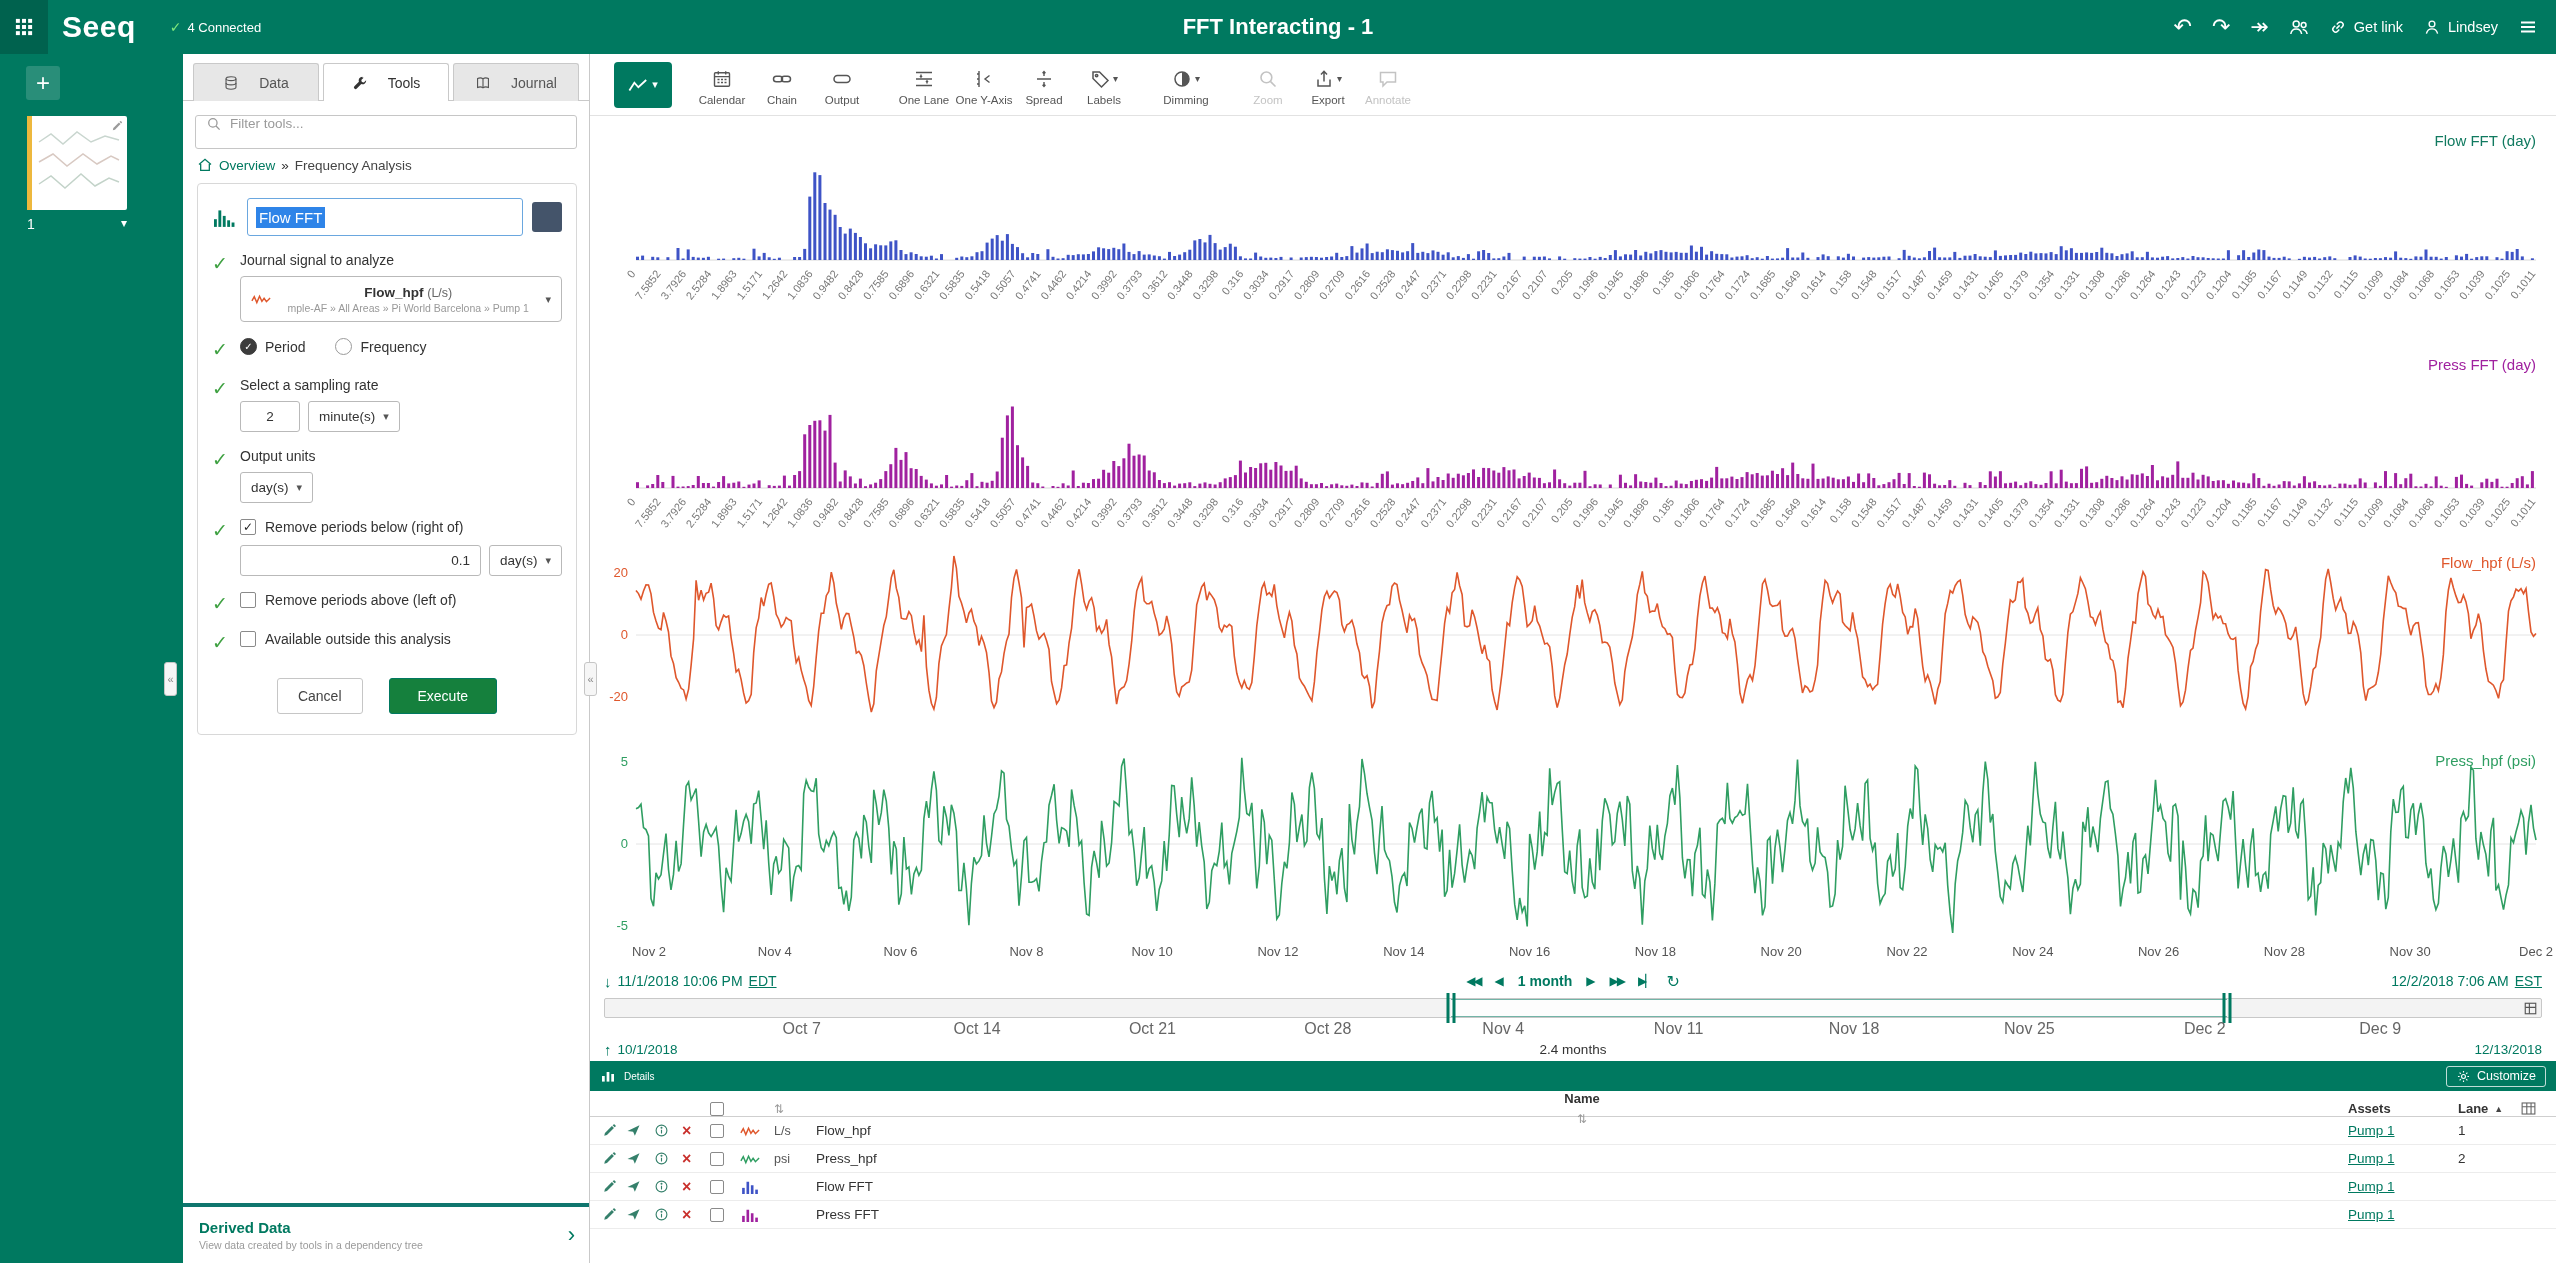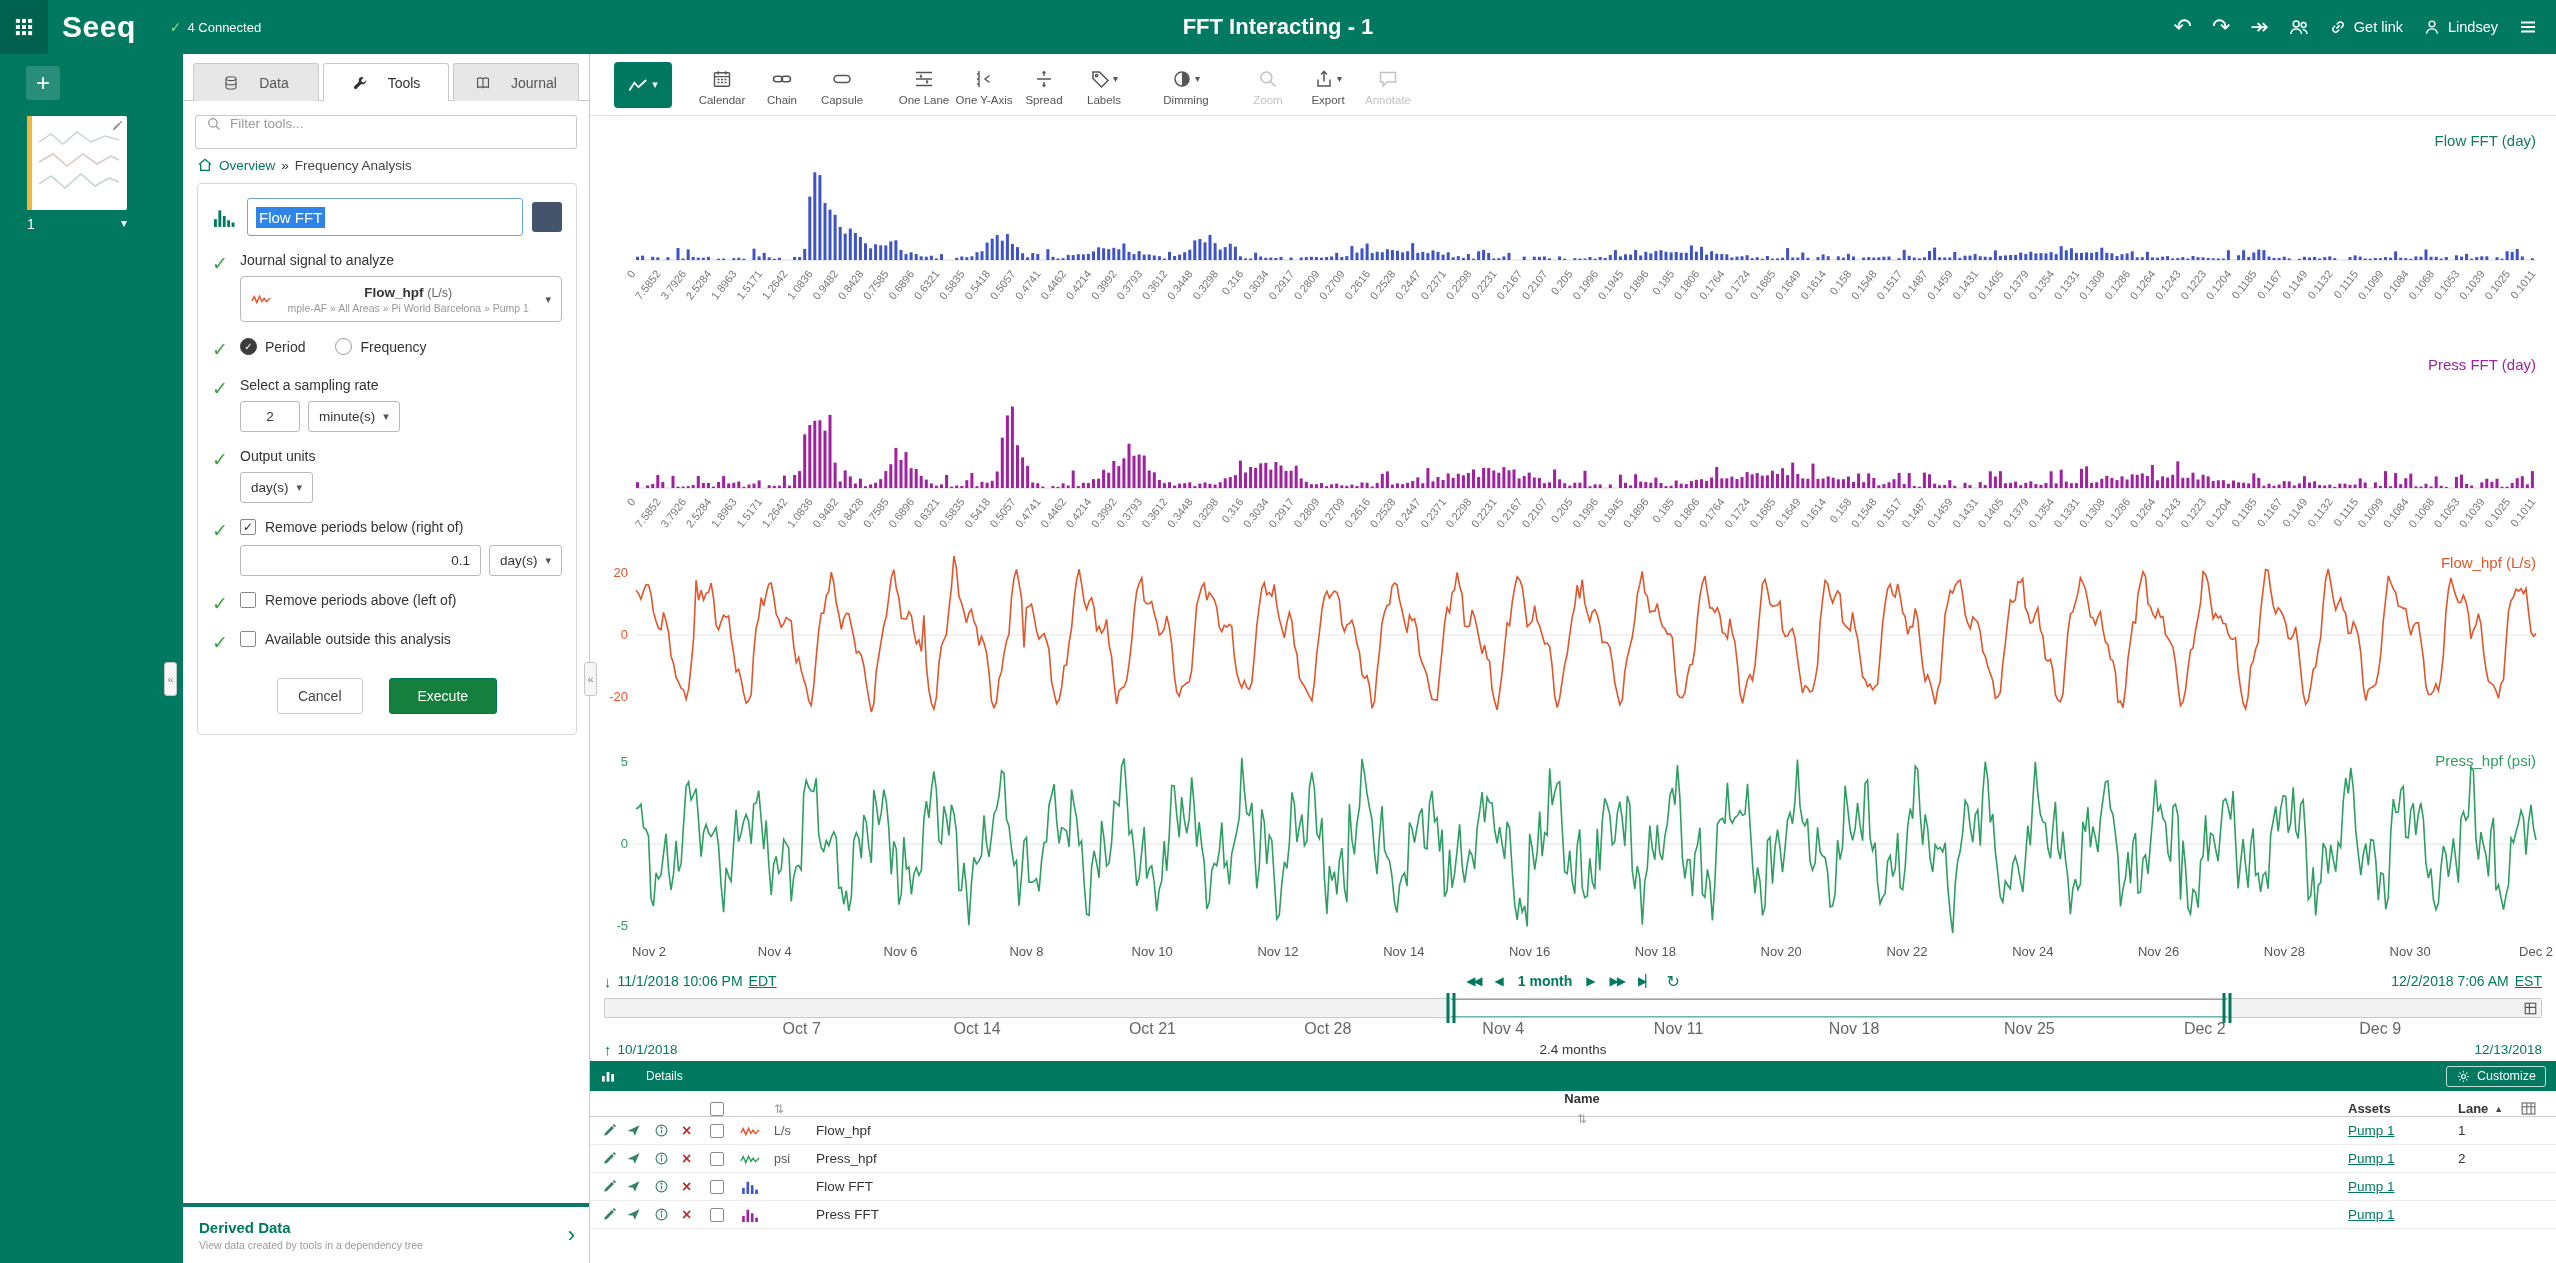--- a/index.html
+++ b/index.html
@@ -133,21 +133,21 @@
   .ov-hr { left:83.8%; transform:translateX(-50%); }
   .ov-gridic { position:absolute; right:3px; top:2px; width:15px; height:15px; color:#555; cursor:pointer; }
   .ov-ticks { position:relative; height:17px; font-size:16px; color:#666; margin-top:2px; }
   .ov-ticks span { position:absolute; transform:translateX(-50%); top:0; white-space:nowrap; }
   .ov-range { position:relative; display:flex; align-items:center; justify-content:space-between; color:#007960; font-size:13.5px; height:24px; }
   .ov-range .dur { position:absolute; left:50%; transform:translateX(-50%); color:#333; }
   .ov-range .lft { display:flex; align-items:center; gap:6px; }
 
   .details { flex:1; min-height:0; display:flex; flex-direction:column; }
   .dt-header { height:30px; background:#007960; color:#fff; display:flex; align-items:center; padding:0 10px; gap:8px; flex:0 0 auto; }
-  .dt-header .t { font-size:12px;margin-left:22px; }
+  .dt-header .t { font-size:10px; }
   .customize { margin-left:auto; display:flex; align-items:center; gap:6px; border:1px solid rgba(255,255,255,.75); border-radius:3px; padding:2px 9px; font-size:12.5px; cursor:pointer; }
   .t-head,.t-row { display:grid; grid-template-columns:36px 28px 28px 28px 30px 34px 42px 1fr 110px 62px 36px; align-items:center; }
   .t-head { height:26px; border-bottom:1px solid #cfcfcf; font-size:13px; color:#333; flex:0 0 auto; }
   .t-head b { font-weight:bold; }
   .t-row { height:28px; border-bottom:1px solid #ececec; font-size:13.5px; }
   .t-row .act { color:#35806b; cursor:pointer; width:15px; height:15px; }
   .t-row .rm { color:#c9302c; font-weight:bold; font-size:16px; cursor:pointer; line-height:1; }
   .t-cell { display:flex; align-items:center; }
   .t-cell.c1 { padding-left:12px; }
   .sort { color:#9a9a9a; font-size:12px; cursor:pointer; }
@@ -470,21 +470,21 @@
               <div class="tb-label">Chain</div>
             </div>
             <div class="tb-item">
               <div class="tb-ico-row">
                 <span class="ic ic20">
                   <svg viewBox="0 0 20 20" fill="none" stroke="currentColor" stroke-width="1.5">
                     <rect x="2" y="6.5" width="16" height="7" rx="3.5"></rect>
                   </svg>
                 </span>
               </div>
-              <div class="tb-label">Capsule</div>
+              <div class="tb-label">Output</div>
             </div>
             <div class="tb-item grp">
               <div class="tb-ico-row">
                 <span class="ic ic20">
                   <svg viewBox="0 0 20 20" fill="none" stroke="currentColor" stroke-width="1.4">
                     <path d="M2 3.5h16M2 10h16M2 16.5h16M7 5.5v2.5M6 6.9l1 1.2 1-1.2M13 14.5V12M12 13.1l1-1.2 1 1.2"></path>
                   </svg>
                 </span>
               </div>
               <div class="tb-label">One Lane</div>

